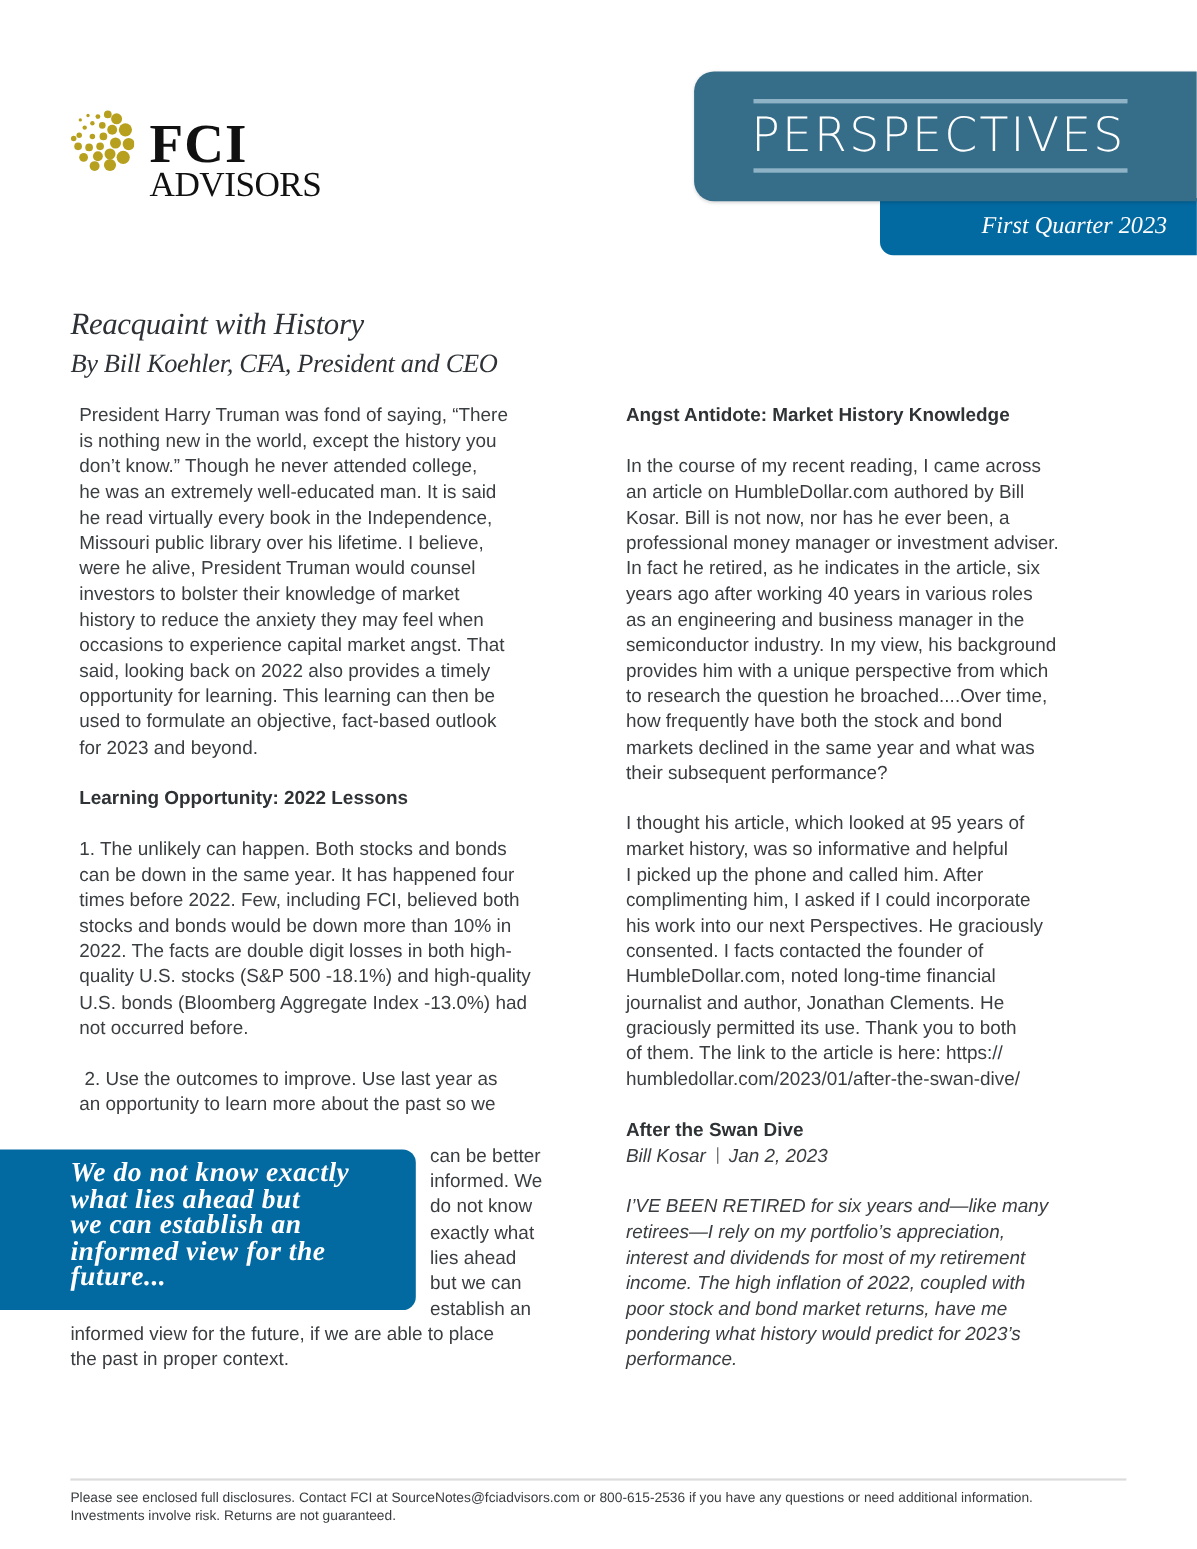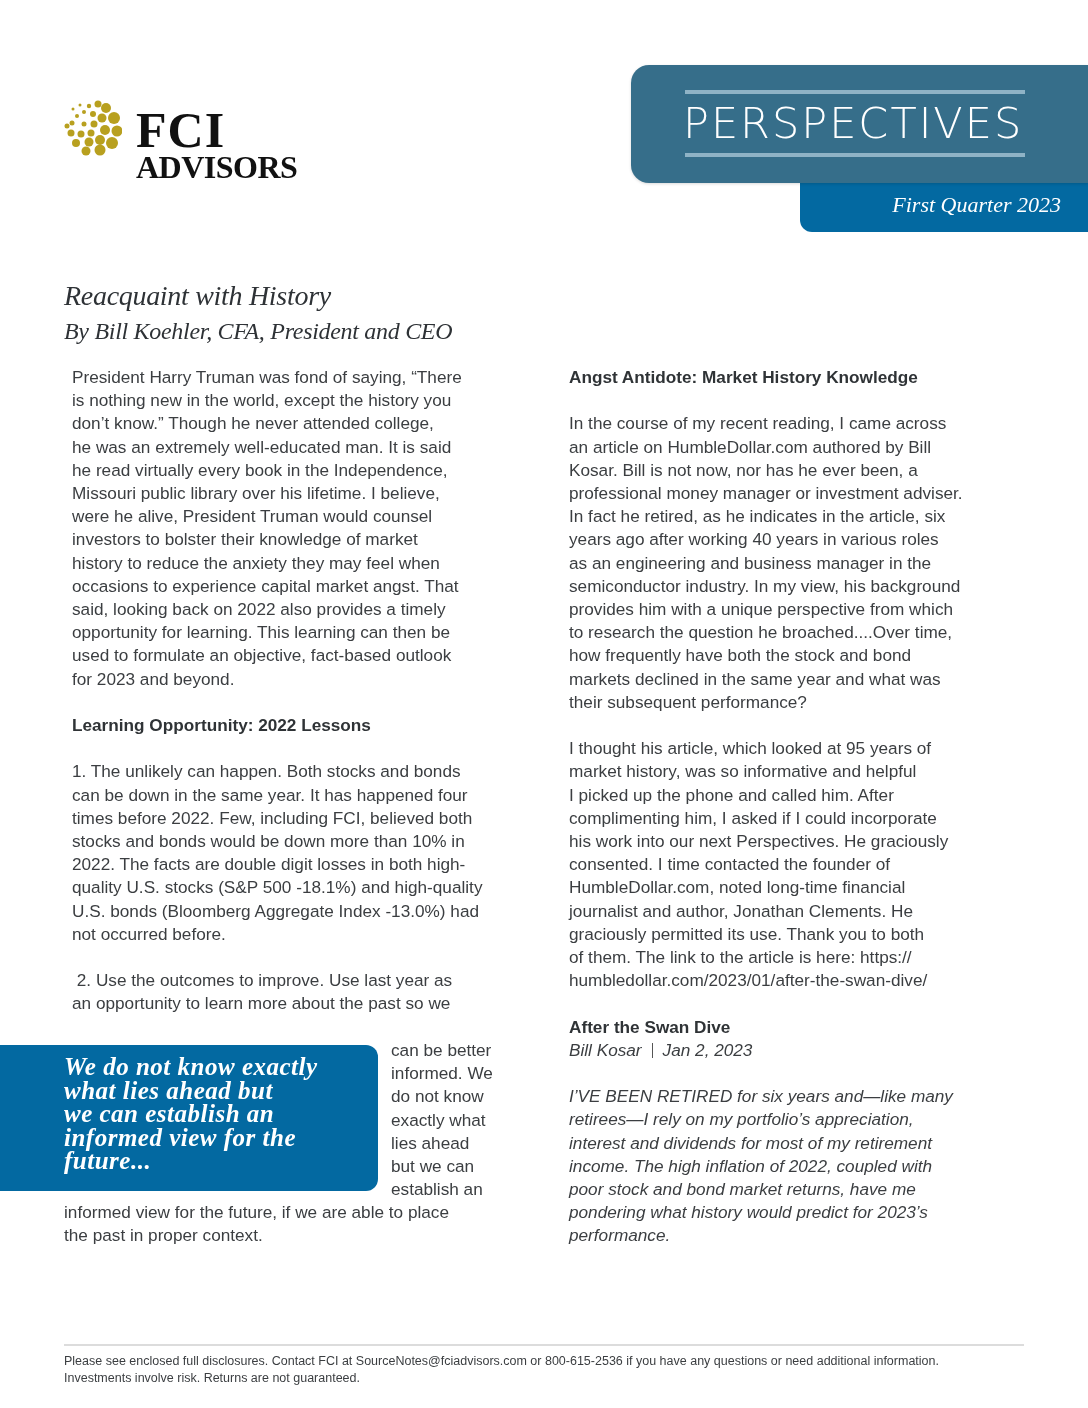--- a/index.html
+++ b/index.html
@@ -3,21 +3,21 @@
 <meta charset="utf-8">
 <style>
   html, body { margin: 0; padding: 0; background: #ffffff; }
   body { width: 1088px; height: 1408px; position: relative; overflow: hidden; font-family: "Liberation Sans", sans-serif; color: #3a3d40; }
 
   
   .logo { position: absolute; left: 62px; top: 90px; height: 72px; display: flex; align-items: center; }
   .logo-mark { width: 60px; height: 60px; margin-right: 14px; }
   .logo-text { display: flex; flex-direction: column; font-family: "Liberation Serif", serif; color: #111; line-height: 0.9; }
   .logo-fci { font-size: 50px; font-weight: 700; letter-spacing: 1px; margin-top: 38px; }
-  .logo-advisors { font-size: 32px; font-weight: 700; letter-spacing: -0.5px; }
+  .logo-advisors { font-size: 32px; font-weight: 400; letter-spacing: -0.5px; }
 
   
   .banner { position: absolute; left: 631px; top: 65px; width: 457px; height: 118px; background: #366e8a; border-radius: 18px 0 0 18px; box-shadow: 0 1px 3px rgba(0,0,0,0.15); z-index: 2; }
   .banner-rule { position: absolute; left: 54px; width: 340px; height: 4px; background: #8fb3c6; }
   .banner-rule.top { top: 25px; }
   .banner-rule.bot { top: 88px; }
   .banner-title { position: absolute; left: 52px; top: 32px; font-family: "DejaVu Sans", sans-serif; font-weight: 300; font-size: 43px; letter-spacing: 2px; color: #ffffff; line-height: 52px; }
 
   .quarter { position: absolute; left: 800px; top: 180px; width: 325px; height: 52px; background: #0369a1; border-radius: 0 0 0 12px; z-index: 1; }
   .quarter-text { position: absolute; right: 64px; top: 12px; font-family: "Liberation Serif", serif; font-style: italic; font-size: 22px; color: #ffffff; }
@@ -176,21 +176,21 @@
     <div class="line">markets declined in the same year and what was</div>
     <div class="line">their subsequent performance?</div>
   </div>
   <div class="gap"></div>
   <div>
     <div class="line">I thought his article, which looked at 95 years of</div>
     <div class="line">market history, was so informative and helpful</div>
     <div class="line">I picked up the phone and called him. After</div>
     <div class="line">complimenting him, I asked if I could incorporate</div>
     <div class="line">his work into our next Perspectives. He graciously</div>
-    <div class="line">consented. I time contacted the founder of</div>
+    <div class="line">consented. I facts contacted the founder of</div>
     <div class="line">HumbleDollar.com, noted long-time financial</div>
     <div class="line">journalist and author, Jonathan Clements. He</div>
     <div class="line">graciously permitted its use. Thank you to both</div>
     <div class="line">of them. The link to the article is here: https://</div>
     <div class="line">humbledollar.com/2023/01/after-the-swan-dive/</div>
   </div>
   <div class="gap"></div>
   <div>
     <div class="line h">After the Swan Dive</div>
     <div class="line it">

